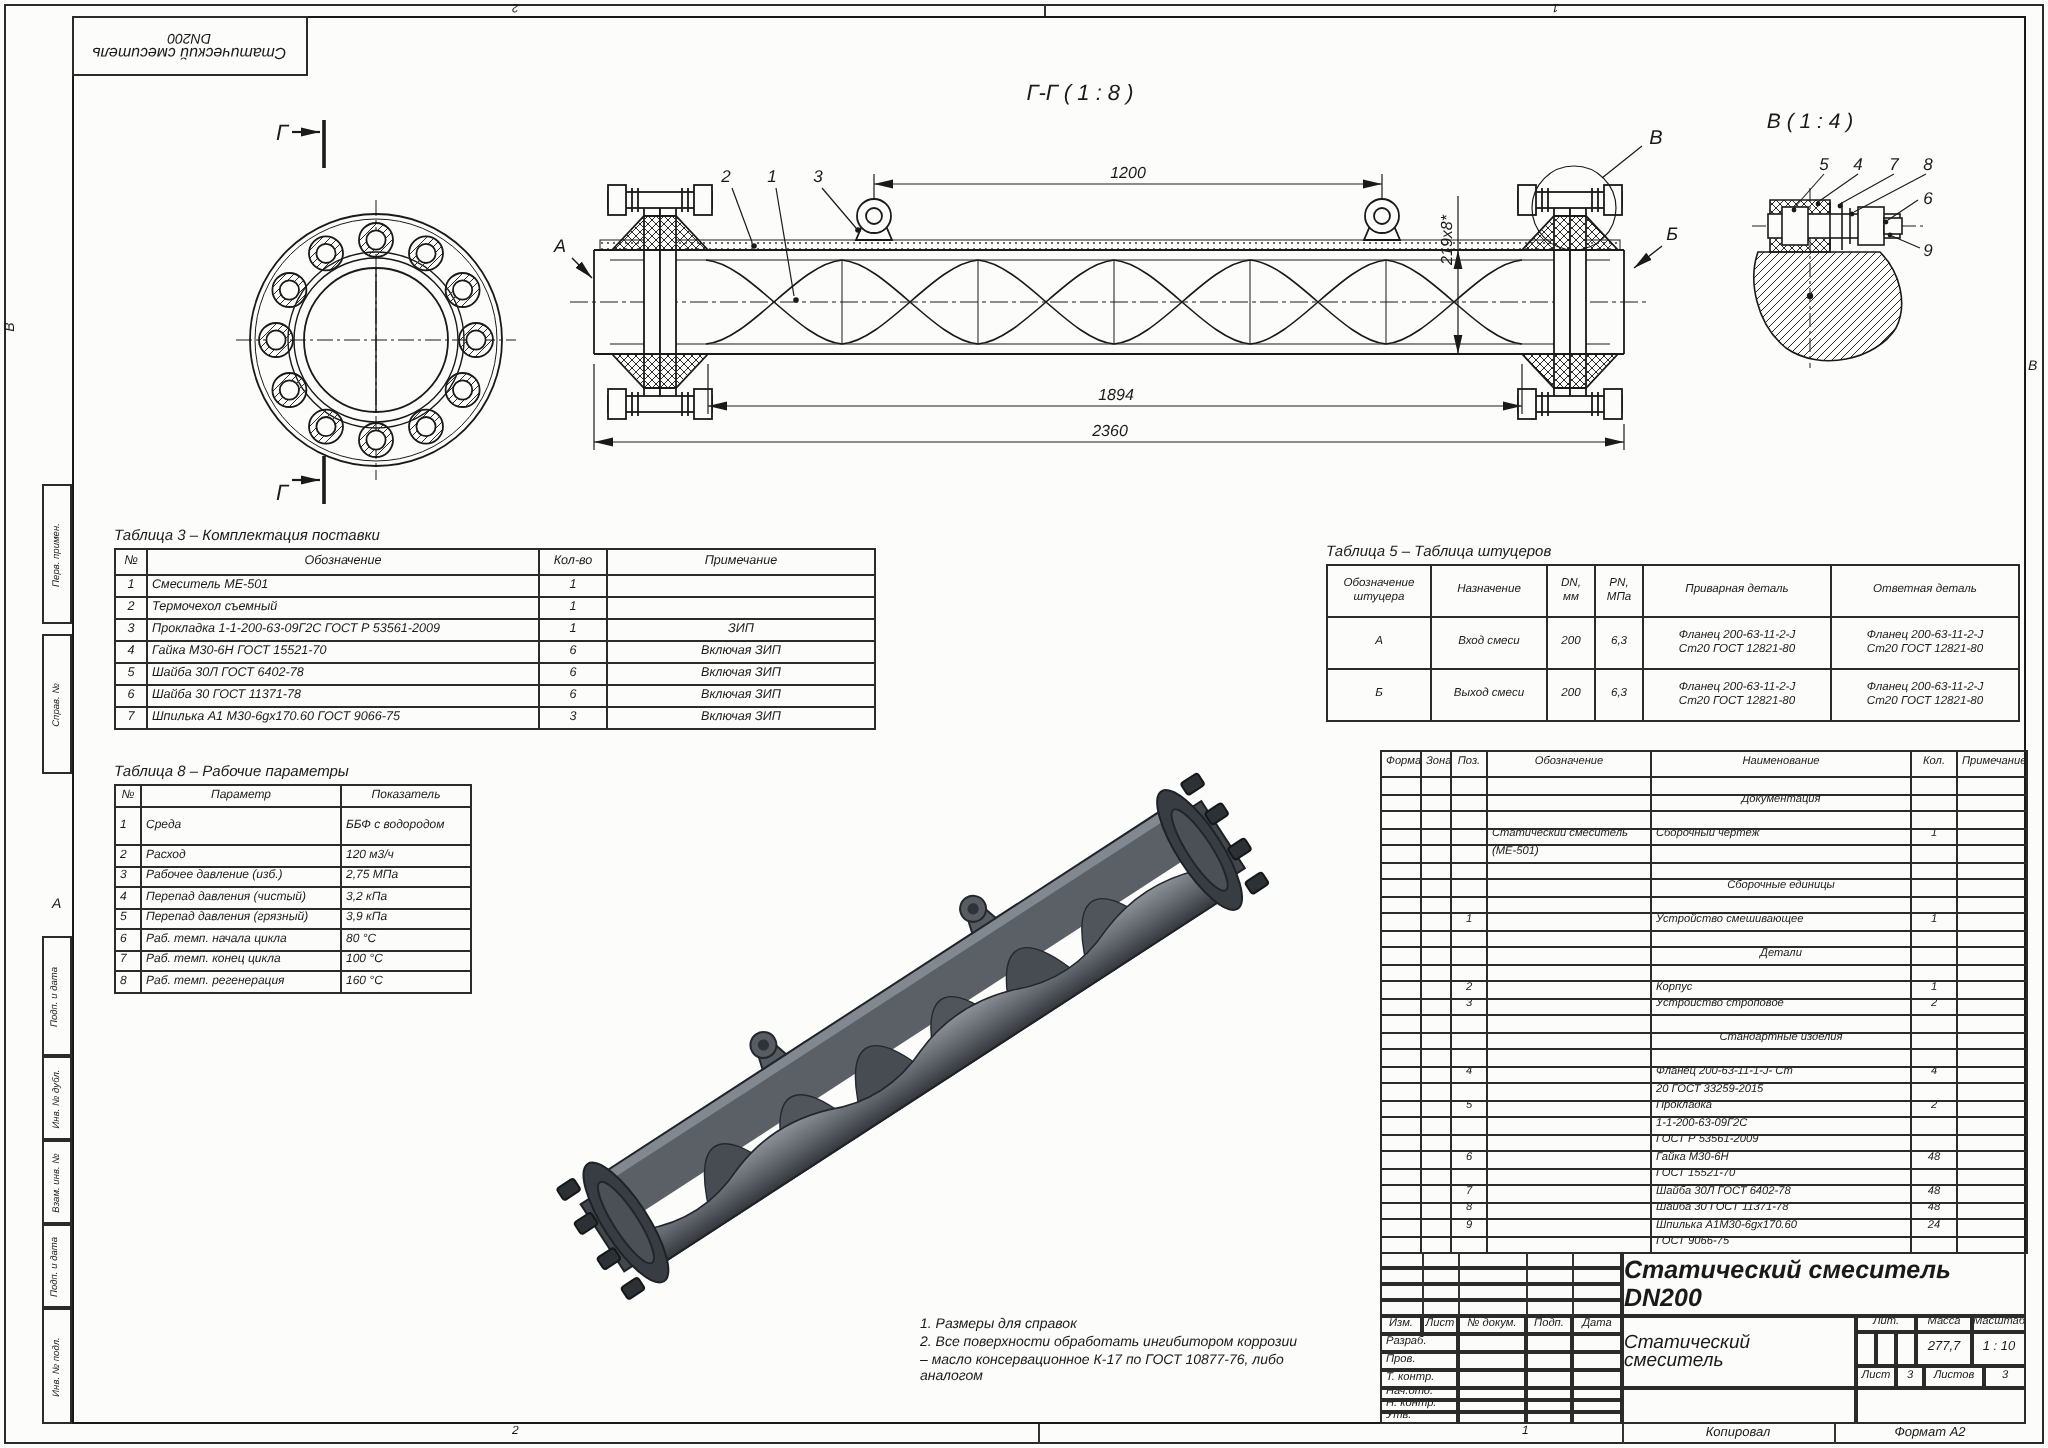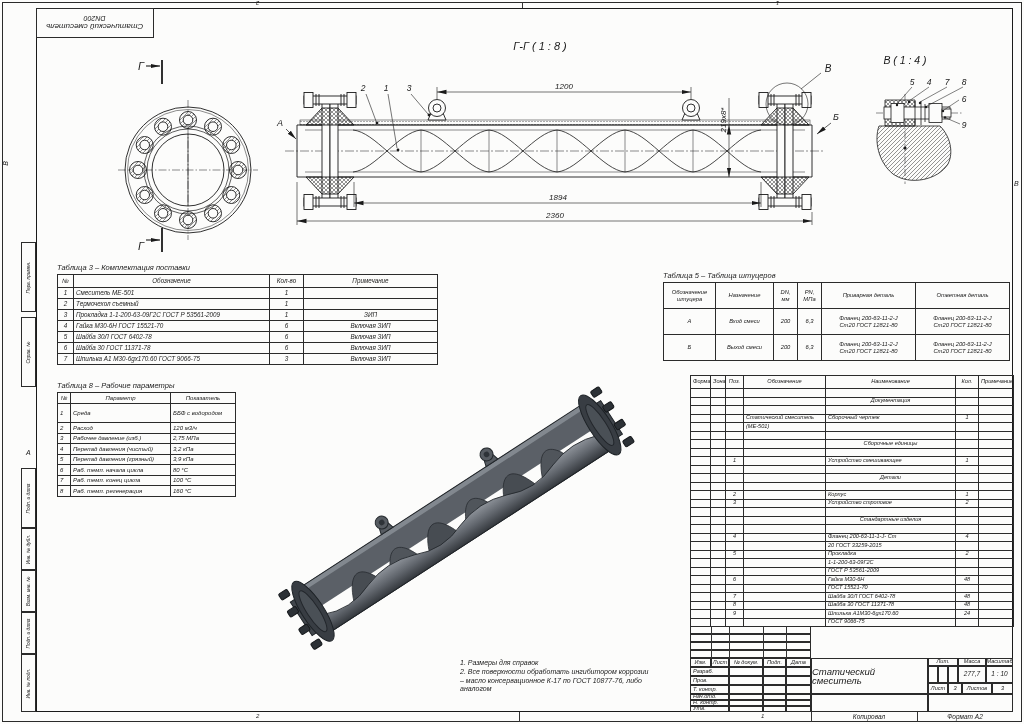--- a/index.html
+++ b/index.html
@@ -850,20 +850,21 @@
 
   <div class="cell" style="left:690px;top:626px;width:121px;height:8px;"></div>
   <div class="cell" style="left:690px;top:634px;width:121px;height:8px;"></div>
   <div class="cell" style="left:690px;top:642px;width:121px;height:8px;"></div>
   <div class="cell" style="left:690px;top:650px;width:121px;height:8px;"></div>
   <div class="tick" style="left:711px;top:626px;width:1px;height:32px;"></div>
   <div class="tick" style="left:729px;top:626px;width:1px;height:32px;"></div>
   <div class="tick" style="left:763px;top:626px;width:1px;height:32px;"></div>
   <div class="tick" style="left:786px;top:626px;width:1px;height:32px;"></div>
 
+  <div class="bigtitle" style="left:811px;top:626px;width:202px;height:32px;">Статический смеситель DN200</div>
 
   <div class="cell" style="left:690px;top:658px;width:21px;height:9px;">Изм.</div>
   <div class="cell" style="left:711px;top:658px;width:18px;height:9px;">Лист</div>
   <div class="cell" style="left:729px;top:658px;width:34px;height:9px;">№ докум.</div>
   <div class="cell" style="left:763px;top:658px;width:23px;height:9px;">Подп.</div>
   <div class="cell" style="left:786px;top:658px;width:25px;height:9px;">Дата</div>
 
   <div class="cell l" style="left:690px;top:667px;width:39px;height:9px;">Разраб.</div>
   <div class="cell" style="left:729px;top:667px;width:34px;height:9px;"></div>
   <div class="cell" style="left:763px;top:667px;width:23px;height:9px;"></div>

